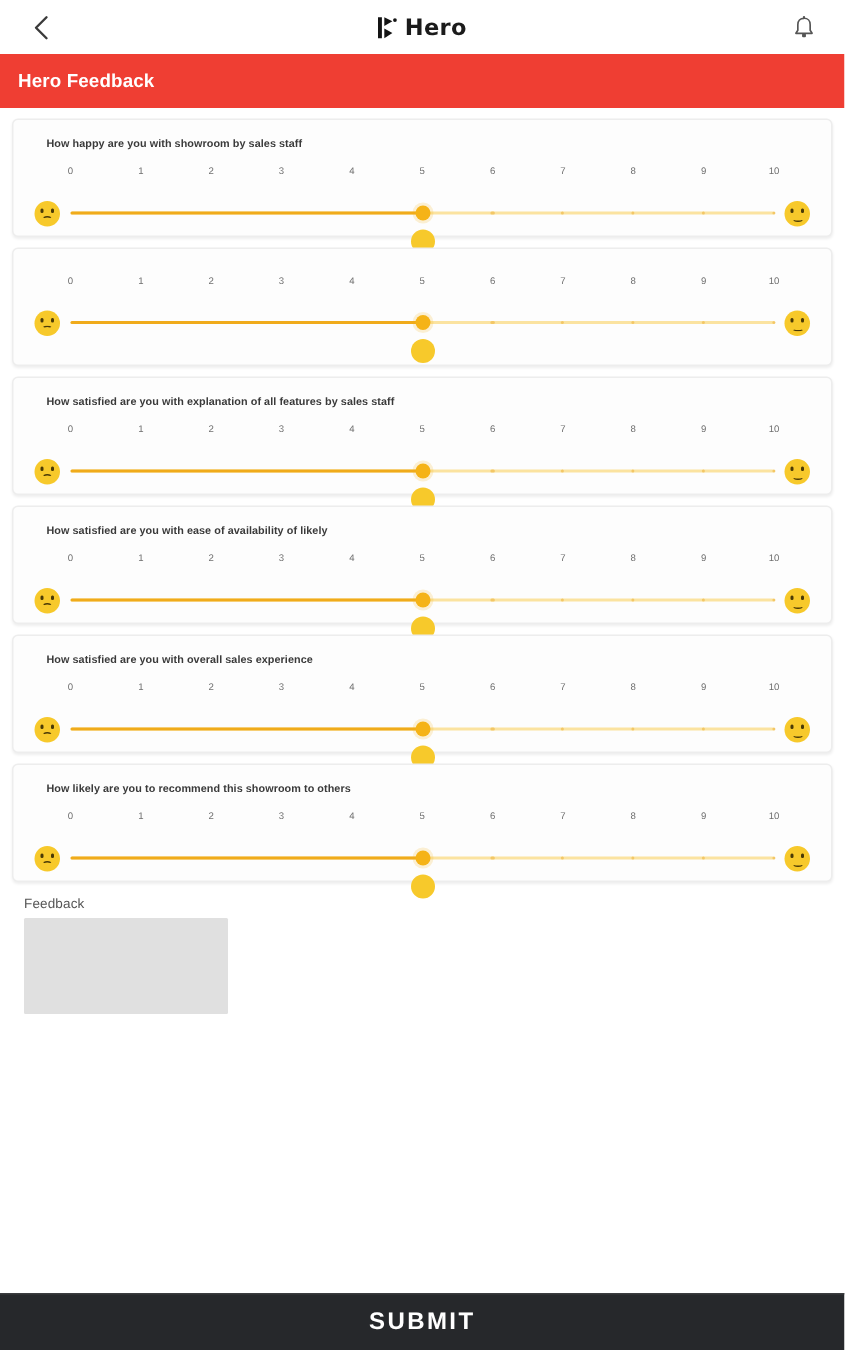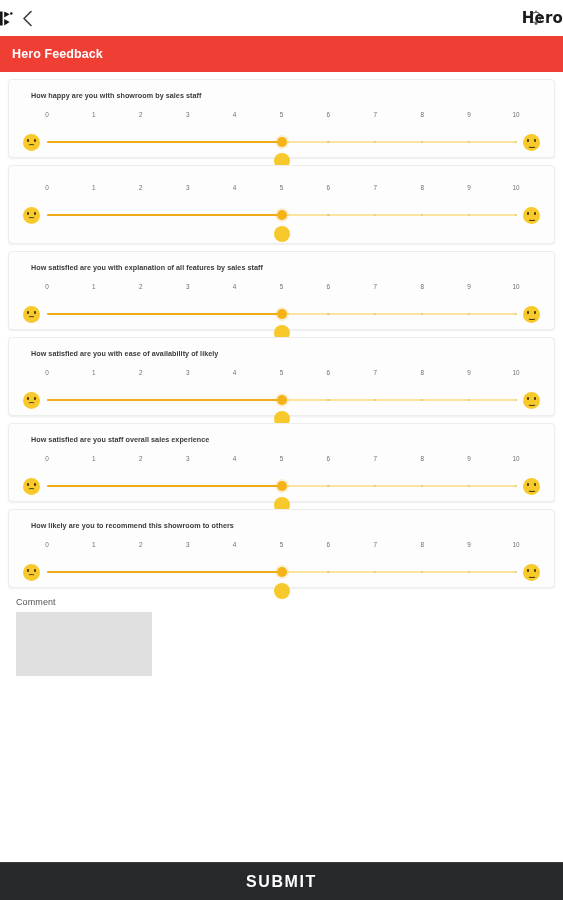--- a/index.html
+++ b/index.html
@@ -41,21 +41,21 @@
     width: 26px; height: 26px;
     display: flex; align-items: center; justify-content: center;
     cursor: pointer;
   }
   .brand {
     position: absolute;
     left: 0; right: 0;
     top: 0; bottom: 0;
     display: flex;
     align-items: center;
-    justify-content: space-between;
+    justify-content: center;
     pointer-events: none;
     gap: 5px;
   }
   .brand-mark {
     display: flex;
     align-items: center;
   }
   .brand-text {
     font-size: 15px;
     font-weight: bold;
@@ -475,21 +475,21 @@
               <div class="thumb" style="left: 50%;"></div>
               <div class="thumb-face" style="left: 50%;">
                 <span class="eye l"></span>
                 <span class="eye r"></span>
                 <span class="mouth-flat"></span>
               </div>
             </div>
           </div>
         </div>
         <div class="qcard">
-          <div class="qtext">How satisfied are you staff overall sales experience</div>
+          <div class="qtext">How satisfied are you with overall sales experience</div>
           <div class="slider-wrap">
             <div class="face left">
               <span class="eye l"></span>
               <span class="eye r"></span>
               <span class="mouth-sad"></span>
             </div>
             <div class="face right">
               <span class="eye l"></span>
               <span class="eye r"></span>
               <span class="mouth-happy"></span>
@@ -562,21 +562,21 @@
               <div class="thumb-face" style="left: 50%;">
                 <span class="eye l"></span>
                 <span class="eye r"></span>
                 <span class="mouth-flat"></span>
               </div>
             </div>
           </div>
         </div>
       </div>
 
-    <div class="comment-label">Comment</div>
+    <div class="comment-label">Feedback</div>
     <textarea class="comment-box" placeholder="" style=""></textarea>
   </div>
 
   <div class="spacer"></div>
 
   <div class="submit-bar">
     <span class="submit-label">SUBMIT</span>
   </div>
 
 </div>

